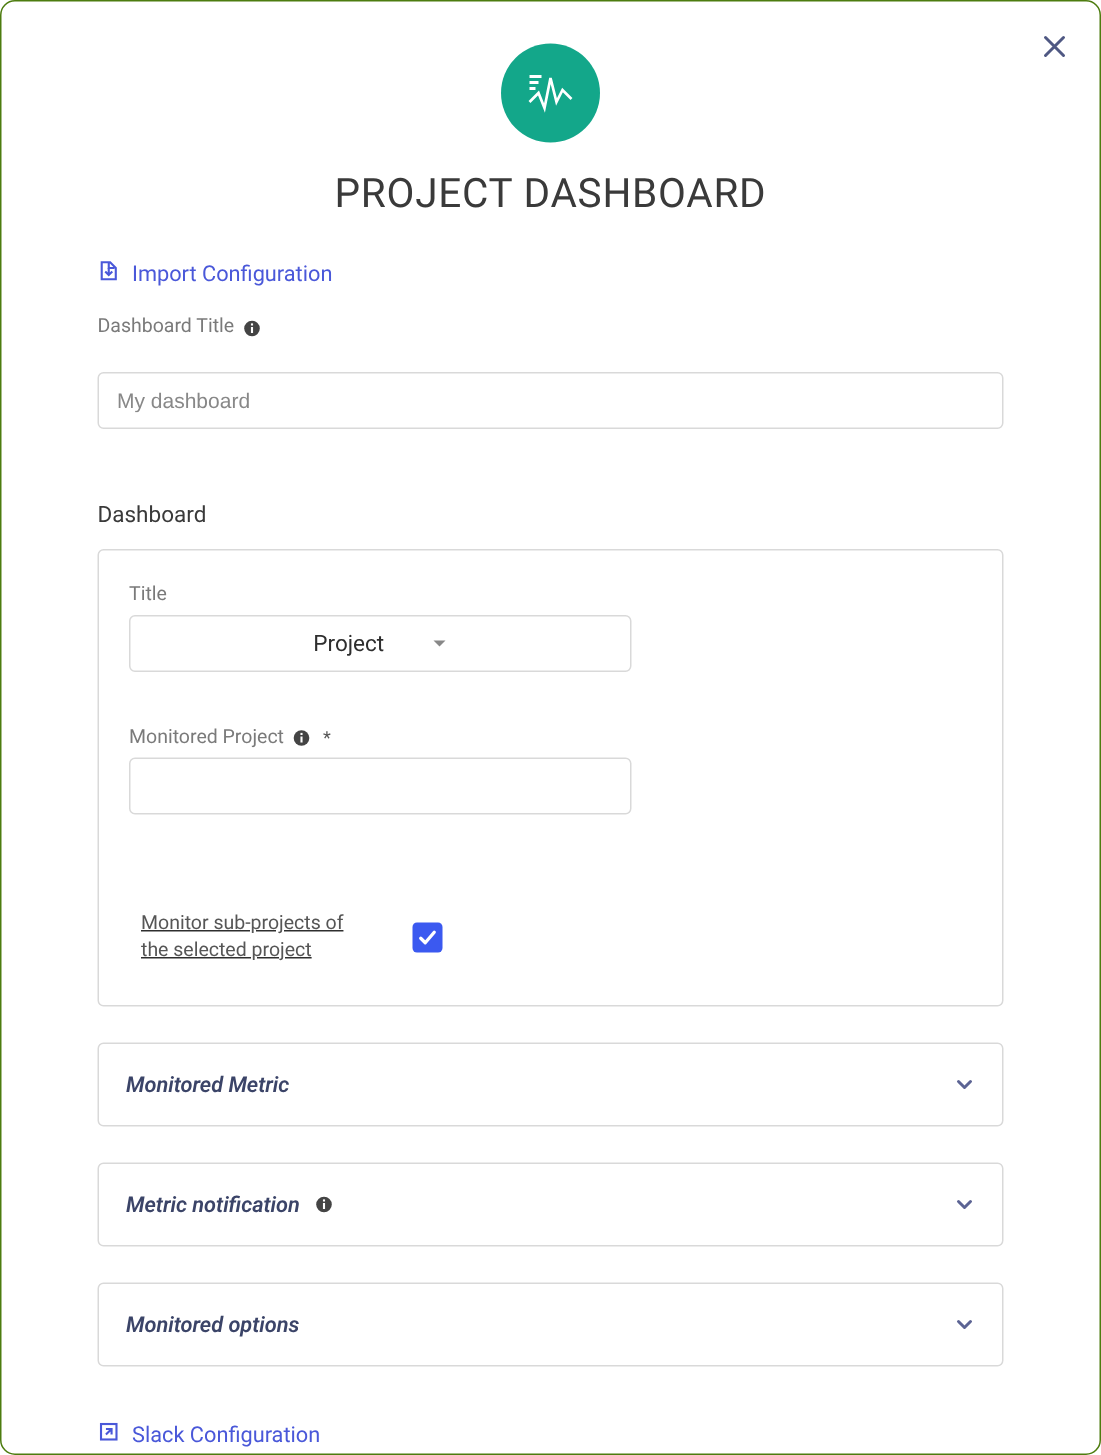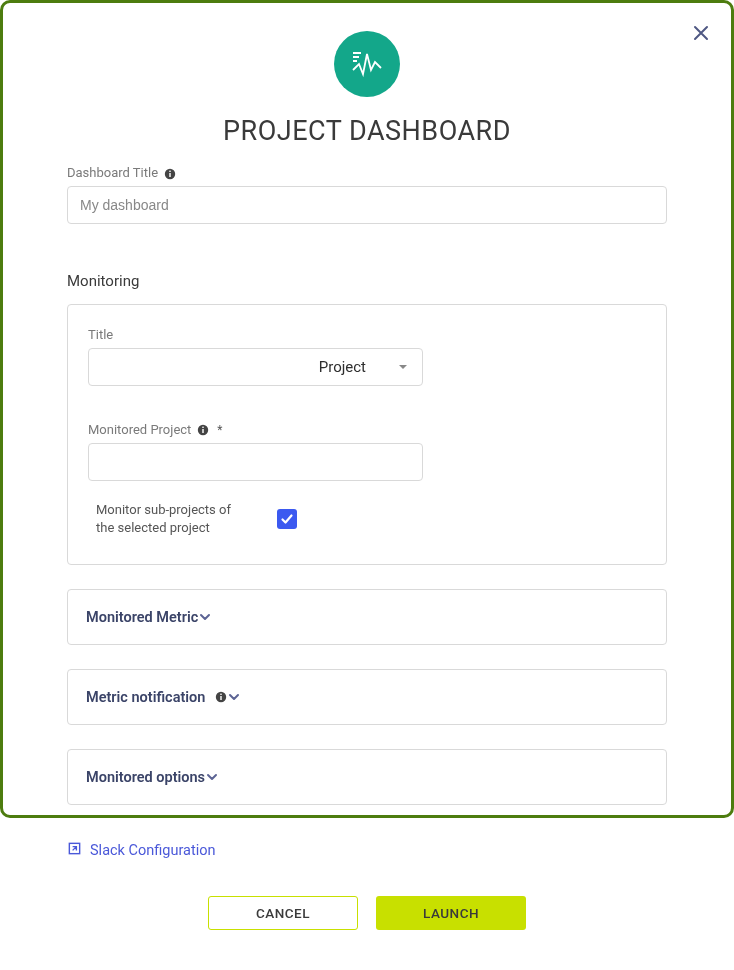--- a/index.html
+++ b/index.html
@@ -4,22 +4,22 @@
 <style>
   * { box-sizing: border-box; }
   html, body {
     margin: 0; padding: 0;
     width: 734px; height: 970px;
     font-family: -apple-system, BlinkMacSystemFont, "Segoe UI", Roboto, Helvetica, Arial, sans-serif;
     background: #fff;
     color: #2e2e2e;
   }
   .frame {
-    width: 734px; height: 818px;
-    border: 3px solid #4d7c0f;
+    width: 734px; height: 970px;
+    border: 1px solid #4d7c0f;
     border-radius: 10px;
     position: relative;
     background: #fff;
   }
   .close-x {
     position: absolute;
     top: 22px; right: 22px;
     color: #4f5883;
     cursor: pointer;
   }
@@ -77,21 +77,21 @@
   .asterisk { color:#555; font-size:12px; margin-left:2px; }
 
   .text-input {
     width: 100%;
     height: 38px;
     border: 1px solid #d9d9d9;
     border-radius: 4px;
     padding: 0 12px;
     font-size: 14px;
     color: #ef4444;
-    margin-top: 6px;
+    margin-top: 23px;
     outline: none;
   }
   .text-input::placeholder { color:#888; }
 
   .section-label {
     font-size: 15px;
     color: #3a3a3a;
     margin-top: 48px;
   }
 
@@ -107,43 +107,44 @@
     display:flex; align-items:center; gap:6px;
   }
   .select-box {
     width: 335px;
     height: 38px;
     border: 1px solid #d9d9d9;
     border-radius: 4px;
     margin-top: 6px;
     display: flex;
     align-items: center;
-    justify-content: flex-end;
+    justify-content: center;
     padding: 0 14px;
     font-size: 15px;
     color: #2e2e2e;
     cursor: pointer;
     gap: 32px;
   }
   .select-box .caret svg { width:10px; height:10px; display:block; fill:#888; }
 
   .small-input {
     width: 335px;
     height: 38px;
     border: 1px solid #d9d9d9;
     border-radius: 4px;
     margin-top: 6px;
   }
 
   .checkbox-row {
     display: flex;
     align-items: center;
     gap: 36px;
-    margin-top: 20px;
+    margin-top: 64px;
     padding-left: 8px;
+    text-decoration: underline;
   }
   .checkbox-text {
     font-size: 13px;
     color: #565656;
     width: 145px;
     line-height: 1.35;
   }
   .checkbox {
     width: 20px; height: 20px;
     border-radius: 3px;
@@ -153,23 +154,24 @@
   }
   .checkbox svg { width:14px; height:14px; display:block; }
 
   .accordion {
     border: 1px solid #d9d9d9;
     border-radius: 4px;
     margin-top: 24px;
     height: 56px;
     display: flex;
     align-items: center;
-    justify-content: flex-start;
+    justify-content: space-between;
     padding: 0 18px;
     cursor: pointer;
+    font-style: italic;
   }
   .accordion .acc-title {
     font-size: 14.5px;
     font-weight: 600;
     color: #3b4468;
     display:flex; align-items:center; gap:10px;
   }
   .accordion .chev svg { width:14px; height:14px; display:block; stroke:#5c6494; }
 
   .export-link { margin-top: 36px; }
@@ -219,34 +221,43 @@
         <rect x="4" y="10" width="6" height="2" fill="#fff"></rect>
         <rect x="4" y="14" width="4" height="2" fill="#fff"></rect>
         <polyline points="4,24 10,18 14,28 18,8 22,24 26,16 32,22" fill="none" stroke="#fff" stroke-width="1.8"></polyline>
       </svg>
     </div>
     <div class="title">PROJECT DASHBOARD</div>
   </div>
 
   <div class="body">
 
+    <div class="import-link">
+      <span>
+        <svg viewBox="0 0 16 16">
+            <path d="M3 2v12h10V6l-4-4H3zm5 0v4h4" fill="none" stroke="#4a58d9" stroke-width="1.5"></path>
+            <path d="M8 6v5M5.5 8.5 8 11l2.5-2.5" fill="none" stroke="#4a58d9" stroke-width="1.5"></path>
+          </svg>
+      </span>
+      <span>Import Configuration</span>
+    </div>
 
     <div class="field-label">
       <span>Dashboard Title</span>
       <span class="info-dot">
         <svg viewBox="0 0 12 12">
             <circle cx="6" cy="6" r="5.2" fill="#444"></circle>
             <rect x="5.3" y="5" width="1.4" height="4" fill="#fff"></rect>
             <rect x="5.3" y="2.6" width="1.4" height="1.4" fill="#fff"></rect>
           </svg>
       </span>
     </div>
     <input class="text-input" type="text" placeholder="My dashboard" style="">
 
-    <div class="section-label">Monitoring</div>
+    <div class="section-label">Dashboard</div>
 
     <div class="panel">
       <div class="inner-label">Title</div>
       <div class="select-box">
         <span>Project</span>
         <span class="caret">
           <svg viewBox="0 0 10 10">
               <path d="M1 3l4 4 4-4z"></path>
             </svg>
         </span>

